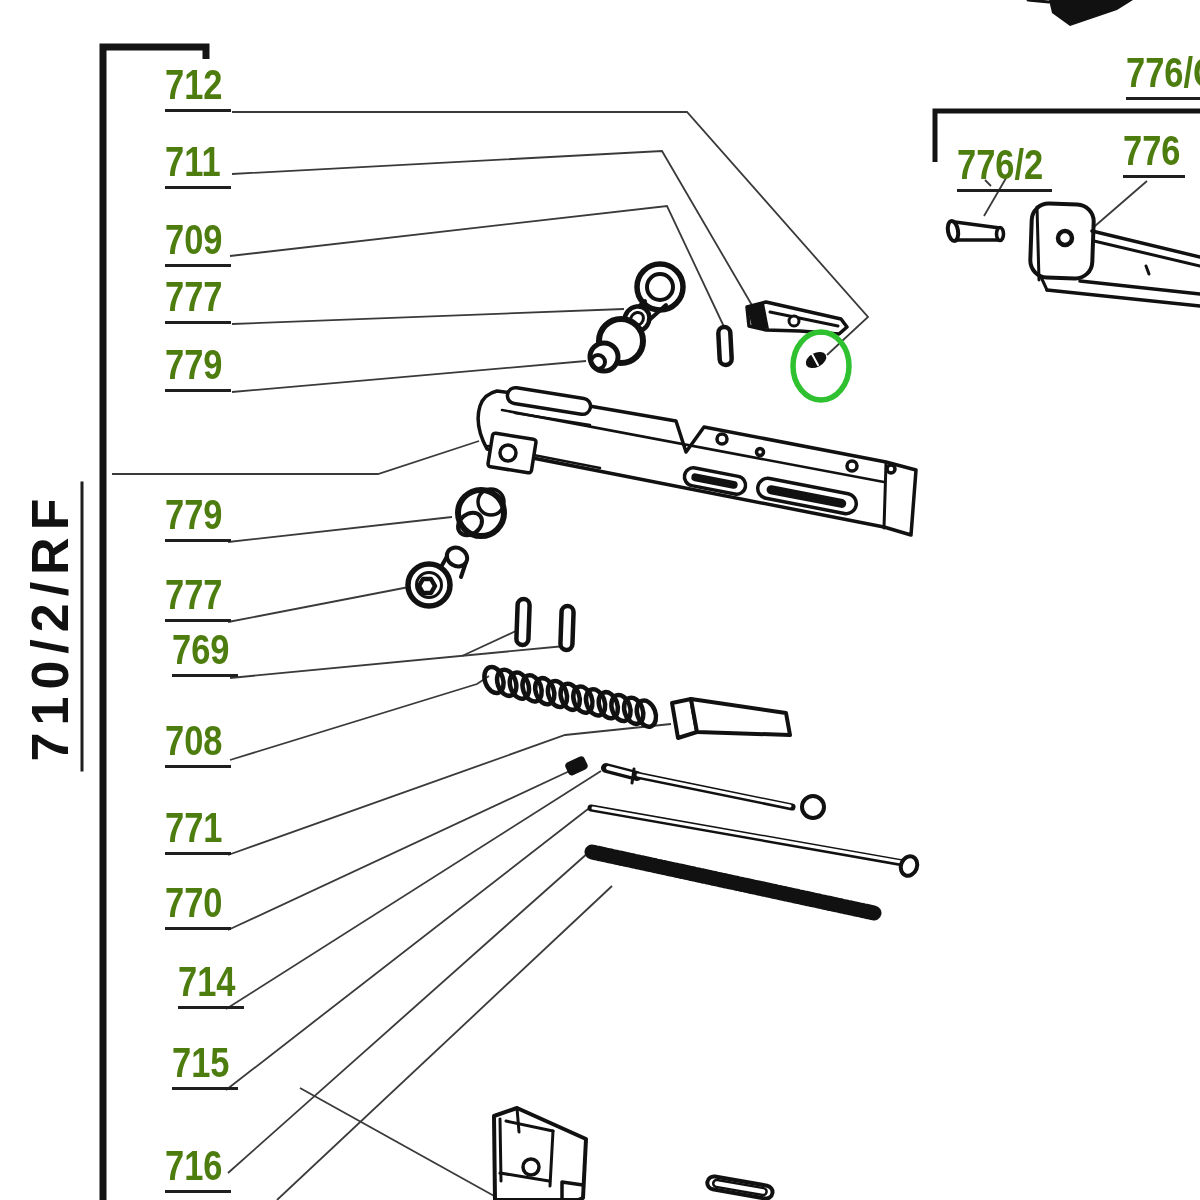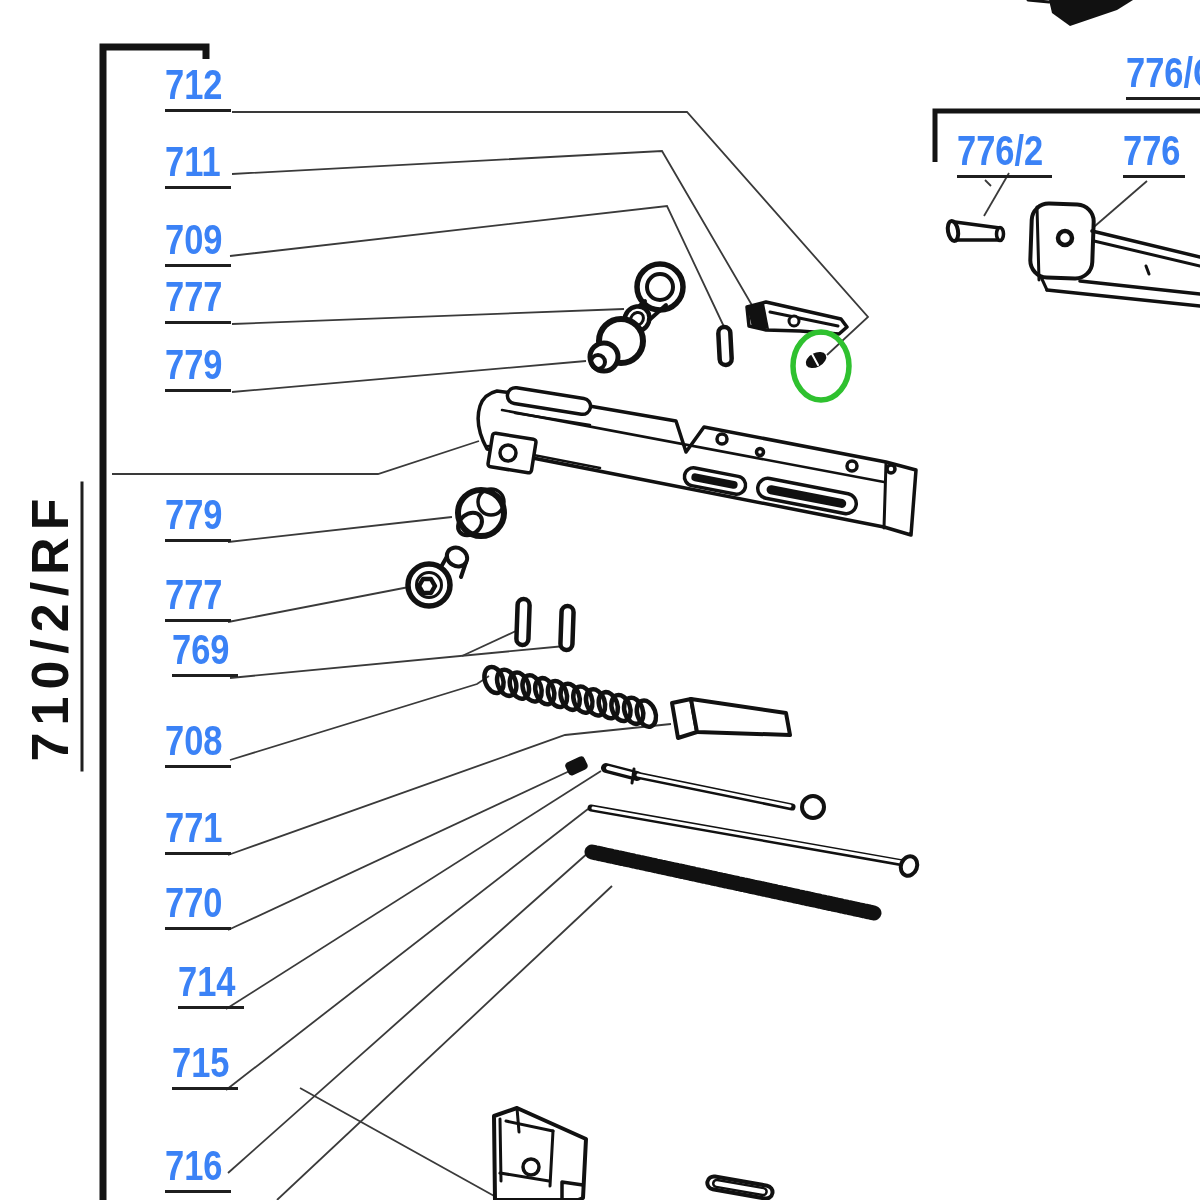--- a/index.html
+++ b/index.html
@@ -1,20 +1,20 @@
 <!DOCTYPE html>
 <html><head>
 <meta charset="utf-8">
 <style>
   html,body{margin:0;padding:0;background:#fff;}
   #stage{position:relative;width:1200px;height:1200px;background:#fff;overflow:hidden;
          font-family:"Liberation Sans",sans-serif;}
   #drawing{position:absolute;left:0;top:0;}
   .plabel{position:absolute;width:66px;height:46px;line-height:44px;
-          font-size:42px;font-weight:bold;color:#3b82f6;
+          font-size:42px;font-weight:bold;color:#4d7c0f;
           border-bottom:3px solid #1f1f1f;white-space:nowrap;}
   .plabel span{display:inline-block;transform:scaleX(.82);transform-origin:0 100%;}
   .plabel-r{width:95px;}
   .vlabel{position:absolute;left:-91px;top:597px;width:290px;height:56px;
           line-height:50px;text-align:center;font-size:52px;font-weight:bold;
           letter-spacing:7px;color:#111;border-bottom:3px solid #1f1f1f;
           transform:rotate(-90deg);}
 </style>
 </head>
 <body>
@@ -226,16 +226,16 @@
   <div class="plabel" style="left:165px;top:573px"><span>777</span></div>
   <div class="plabel" style="left:172px;top:628px"><span>769</span></div>
   <div class="plabel" style="left:165px;top:719px"><span>708</span></div>
   <div class="plabel" style="left:165px;top:806px"><span>771</span></div>
   <div class="plabel" style="left:165px;top:881px"><span>770</span></div>
   <div class="plabel" style="left:178px;top:960px"><span>714</span></div>
   <div class="plabel" style="left:172px;top:1041px"><span>715</span></div>
   <div class="plabel" style="left:165px;top:1144px"><span>716</span></div>
 
   <div class="plabel plabel-r" style="left:1126px;top:51px;width:90px"><span>776/C</span></div>
-  <div class="plabel plabel-r" style="left:957px;top:129px"><span>776/2</span></div>
+  <div class="plabel plabel-r" style="left:957px;top:143px"><span>776/2</span></div>
   <div class="plabel" style="left:1123px;top:129px;width:62px"><span>776</span></div>
 
 </div>
 
 </body></html>

